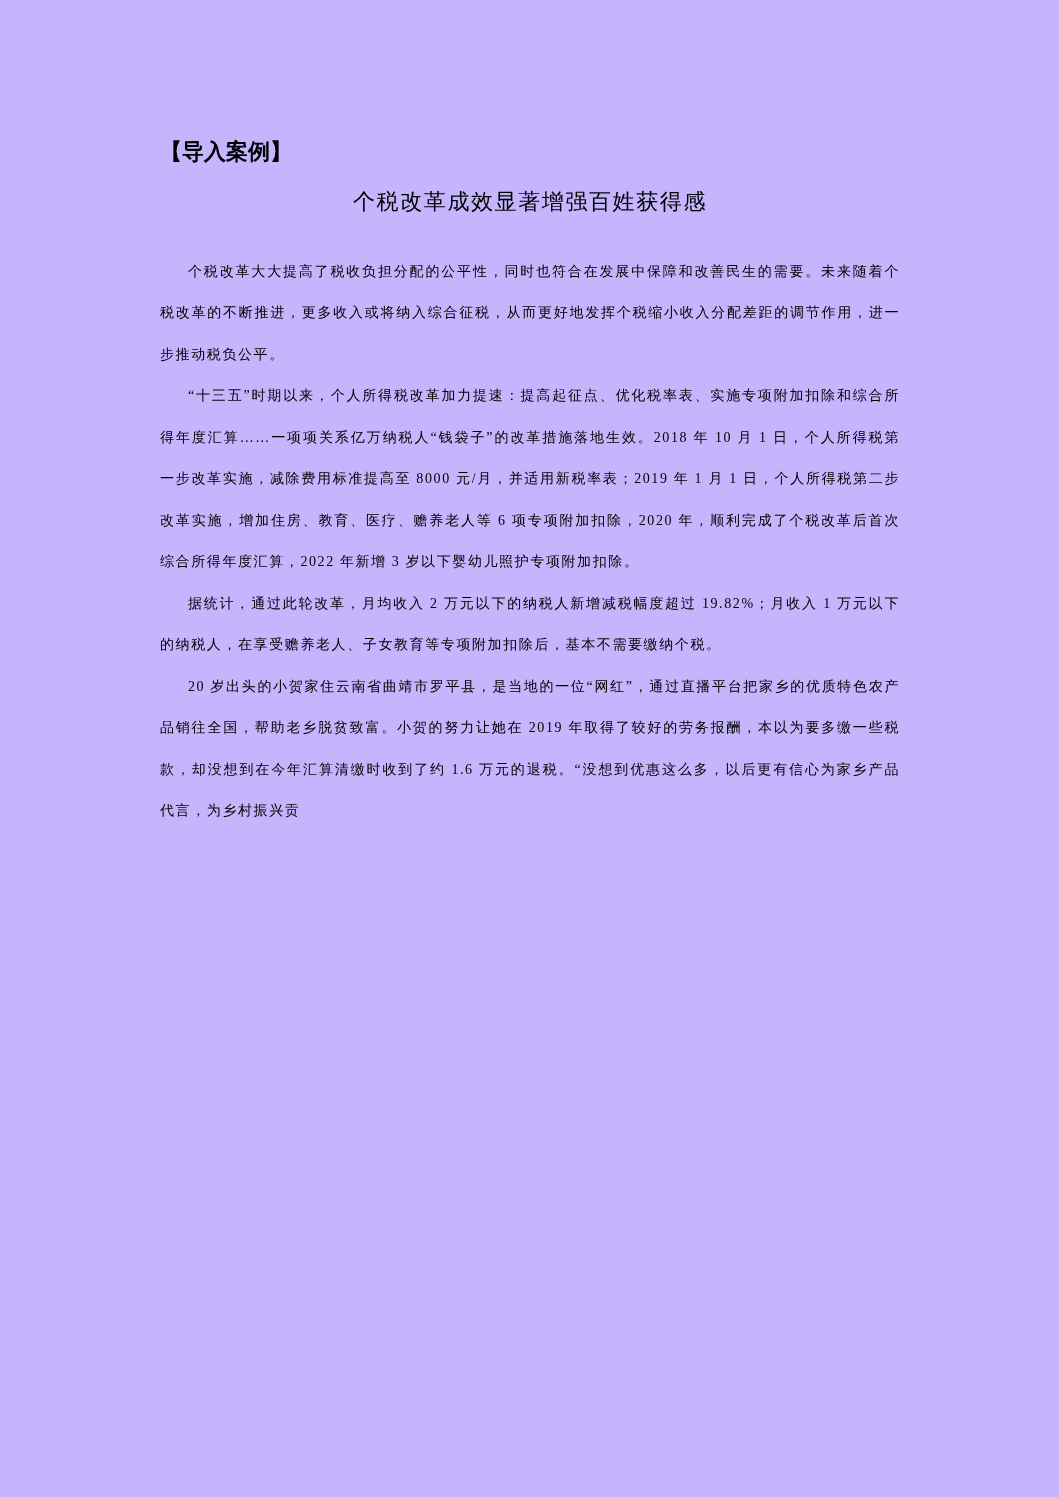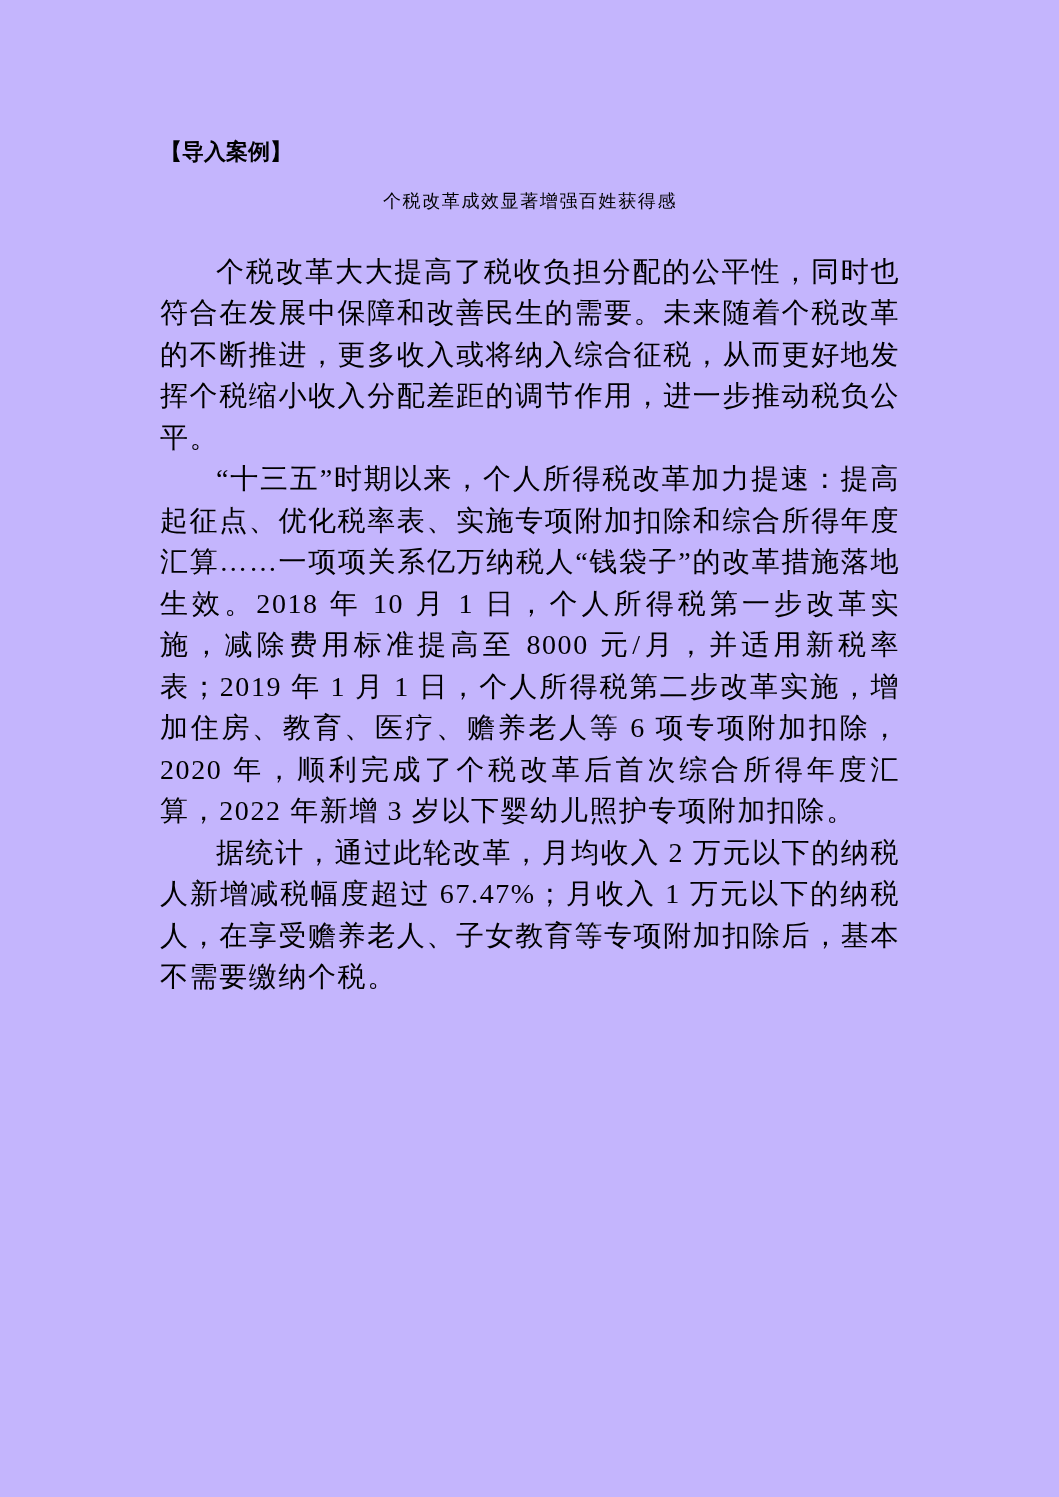--- a/index.html
+++ b/index.html
@@ -23,47 +23,48 @@
     font-weight: bold;
     font-size: 22px;
     line-height: 30px;
     letter-spacing: 0px;
     color: #000000;
   }
   .article-title {
     margin: 14px 0 0 0;
     font-family: "Liberation Serif", serif;
     font-weight: normal;
-    font-size: 18px;
+    font-size: 22px;
     line-height: 41.5px;
     text-align: center;
     letter-spacing: 1.6px;
     color: #000000;
   }
   .article {
     margin-top: 28px;
   }
   .article p {
     margin: 0;
     font-family: "Liberation Serif", serif;
-    font-size: 28px;
+    font-size: 14px;
     line-height: 41.5px;
     letter-spacing: 1.6px;
     text-align: justify;
     text-indent: 2em;
     word-break: normal;
     color: #000000;
   }
 </style>
 </head>
 <body>
 
 <div class="page">
   <h2 class="section-heading">【导入案例】</h2>
 
   <h3 class="article-title">个税改革成效显著增强百姓获得感</h3>
 
   <div class="article">
     <p>个税改革大大提高了税收负担分配的公平性，同时也符合在发展中保障和改善民生的需要。未来随着个税改革的不断推进，更多收入或将纳入综合征税，从而更好地发挥个税缩小收入分配差距的调节作用，进一步推动税负公平。</p>
     <p>“十三五”时期以来，个人所得税改革加力提速：提高起征点、优化税率表、实施专项附加扣除和综合所得年度汇算……一项项关系亿万纳税人“钱袋子”的改革措施落地生效。2018 年 10 月 1 日，个人所得税第一步改革实施，减除费用标准提高至 8000 元/月，并适用新税率表；2019 年 1 月 1 日，个人所得税第二步改革实施，增加住房、教育、医疗、赡养老人等 6 项专项附加扣除，2020 年，顺利完成了个税改革后首次综合所得年度汇算，2022 年新增 3 岁以下婴幼儿照护专项附加扣除。</p>
-    <p>据统计，通过此轮改革，月均收入 2 万元以下的纳税人新增减税幅度超过 67.47%；月收入 1 万元以下的纳税人，在享受赡养老人、子女教育等专项附加扣除后，基本不需要缴纳个税。</p>
+    <p>据统计，通过此轮改革，月均收入 2 万元以下的纳税人新增减税幅度超过 19.82%；月收入 1 万元以下的纳税人，在享受赡养老人、子女教育等专项附加扣除后，基本不需要缴纳个税。</p>
+    <p>20 岁出头的小贺家住云南省曲靖市罗平县，是当地的一位“网红”，通过直播平台把家乡的优质特色农产品销往全国，帮助老乡脱贫致富。小贺的努力让她在 2019 年取得了较好的劳务报酬，本以为要多缴一些税款，却没想到在今年汇算清缴时收到了约 1.6 万元的退税。“没想到优惠这么多，以后更有信心为家乡产品代言，为乡村振兴贡</p>
   </div>
 </div>
 
 </body></html>

